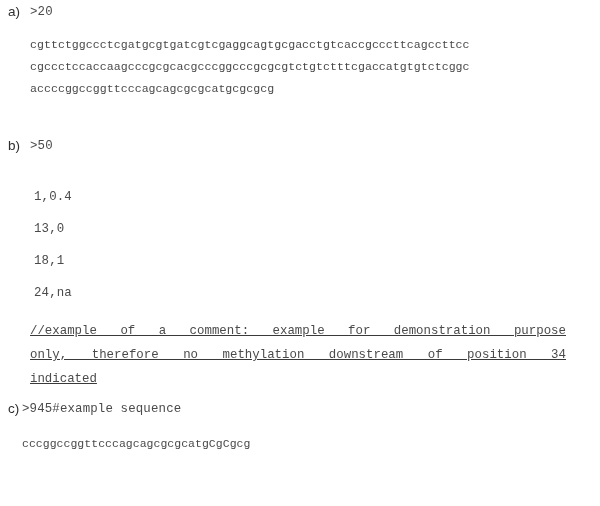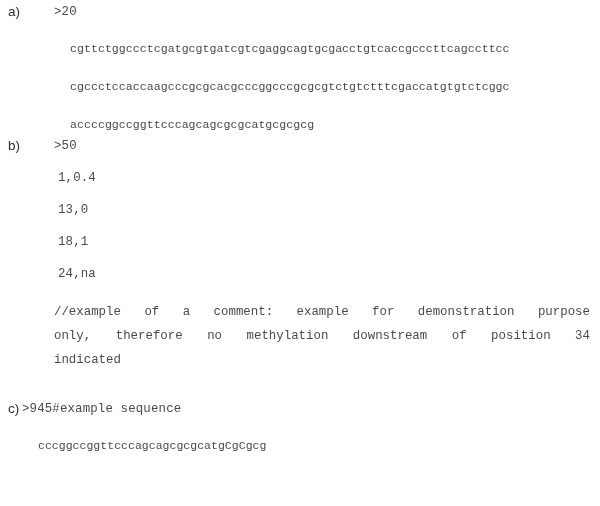--- a/index.html
+++ b/index.html
@@ -41,58 +41,59 @@
     width: 26px;
     font-family: "Liberation Sans", sans-serif;
     font-size: 13.5px;
     line-height: 20px;
     color: #2e2e2e;
     letter-spacing: 0px;
   }
 
   .part-body {
     position: absolute;
-    left: 54px;
+    left: 30px;
     top: 0;
     width: 540px;
   }
 
   
   .mono {
     font-family: "Liberation Mono", "DejaVu Sans Mono", monospace;
     font-size: 12.4px;
     color: #4a4a4a;
     white-space: pre;
     letter-spacing: 0.15px;
   }
 
   .header-line {
     line-height: 20px;
     margin: 0 0 12px 0;
   }
 
   .seq-line {
     line-height: 22px;
-    margin: 16px;
+    margin: 0;
     font-size: 11.6px;
     letter-spacing: 0.02px;
   }
 
   
-  #part-b .header-line { margin-bottom: 8px; }
+  #part-b .header-line { margin-bottom: 27px; }
 
   .data-line {
     line-height: 28px;
     margin: 4px;
     font-size: 12.4px;
   }
 
   .comment-block {
     margin-top: 12px;
     width: 536px;
+    text-decoration: underline;
   }
   .comment-line {
     font-family: "Liberation Mono", "DejaVu Sans Mono", monospace;
     font-size: 12.4px;
     color: #4a4a4a;
     line-height: 24px;
     margin: 0;
     text-align: justify;
     text-align-last: justify;
     white-space: normal;

